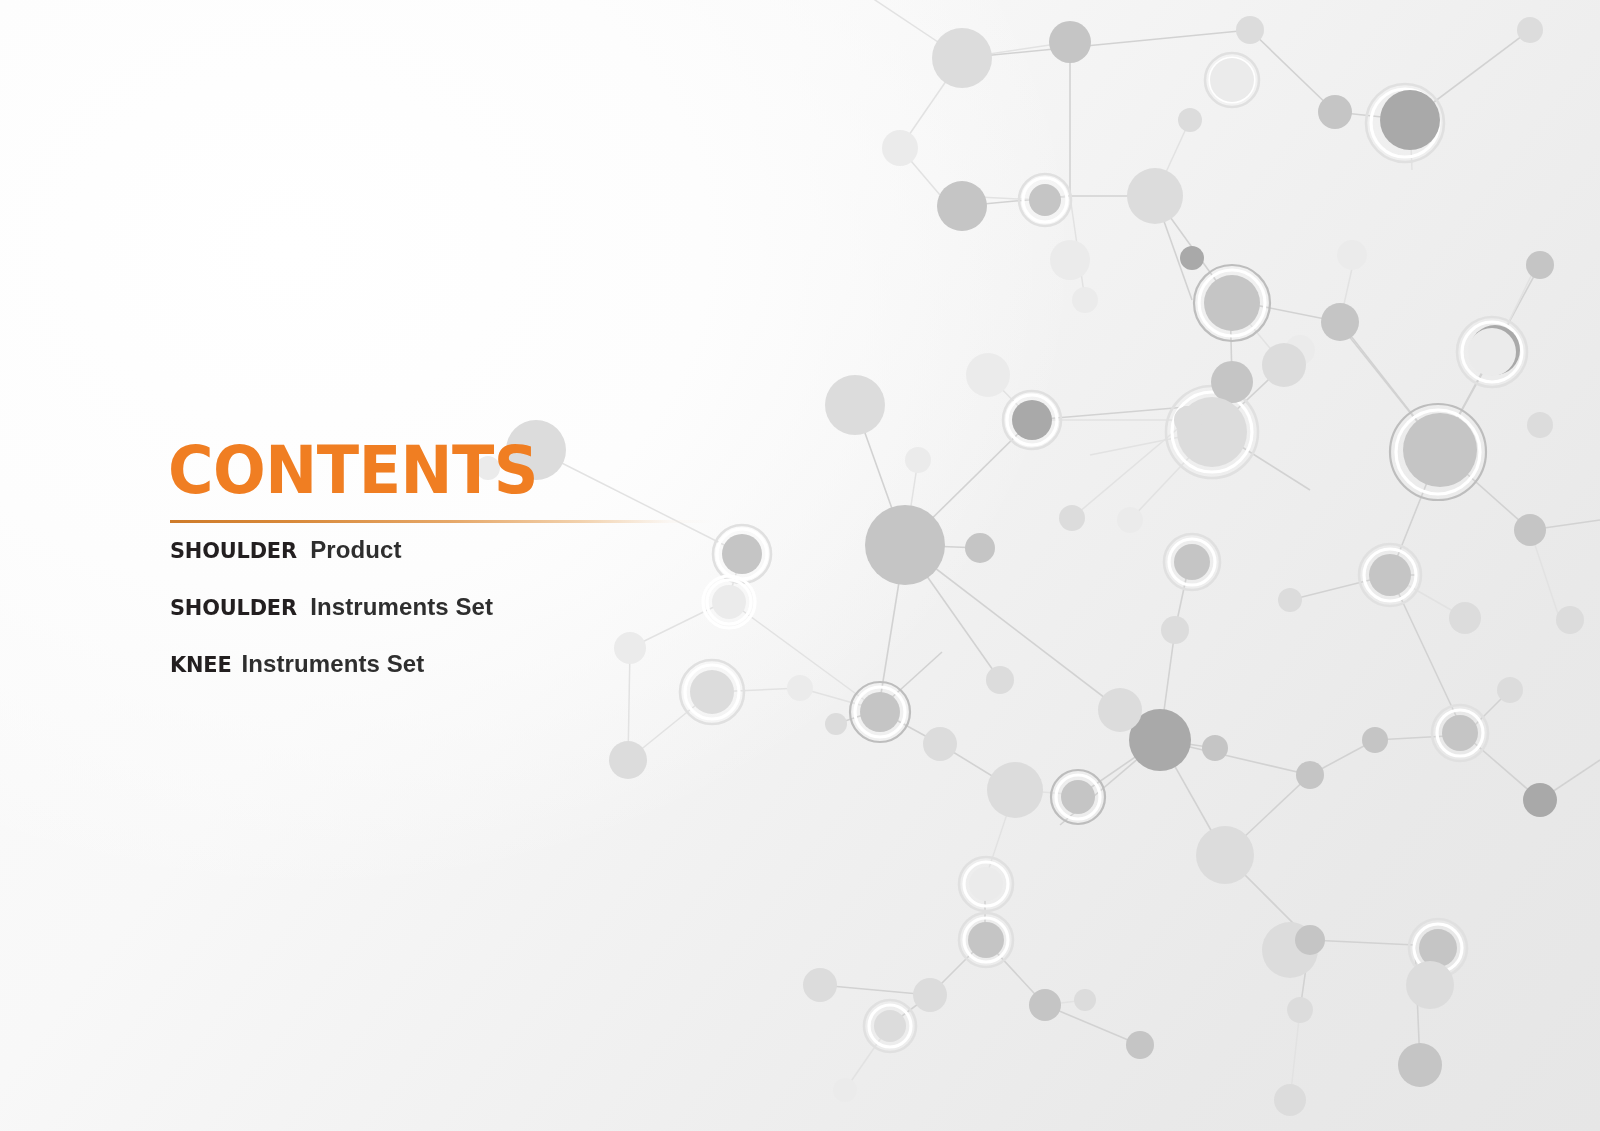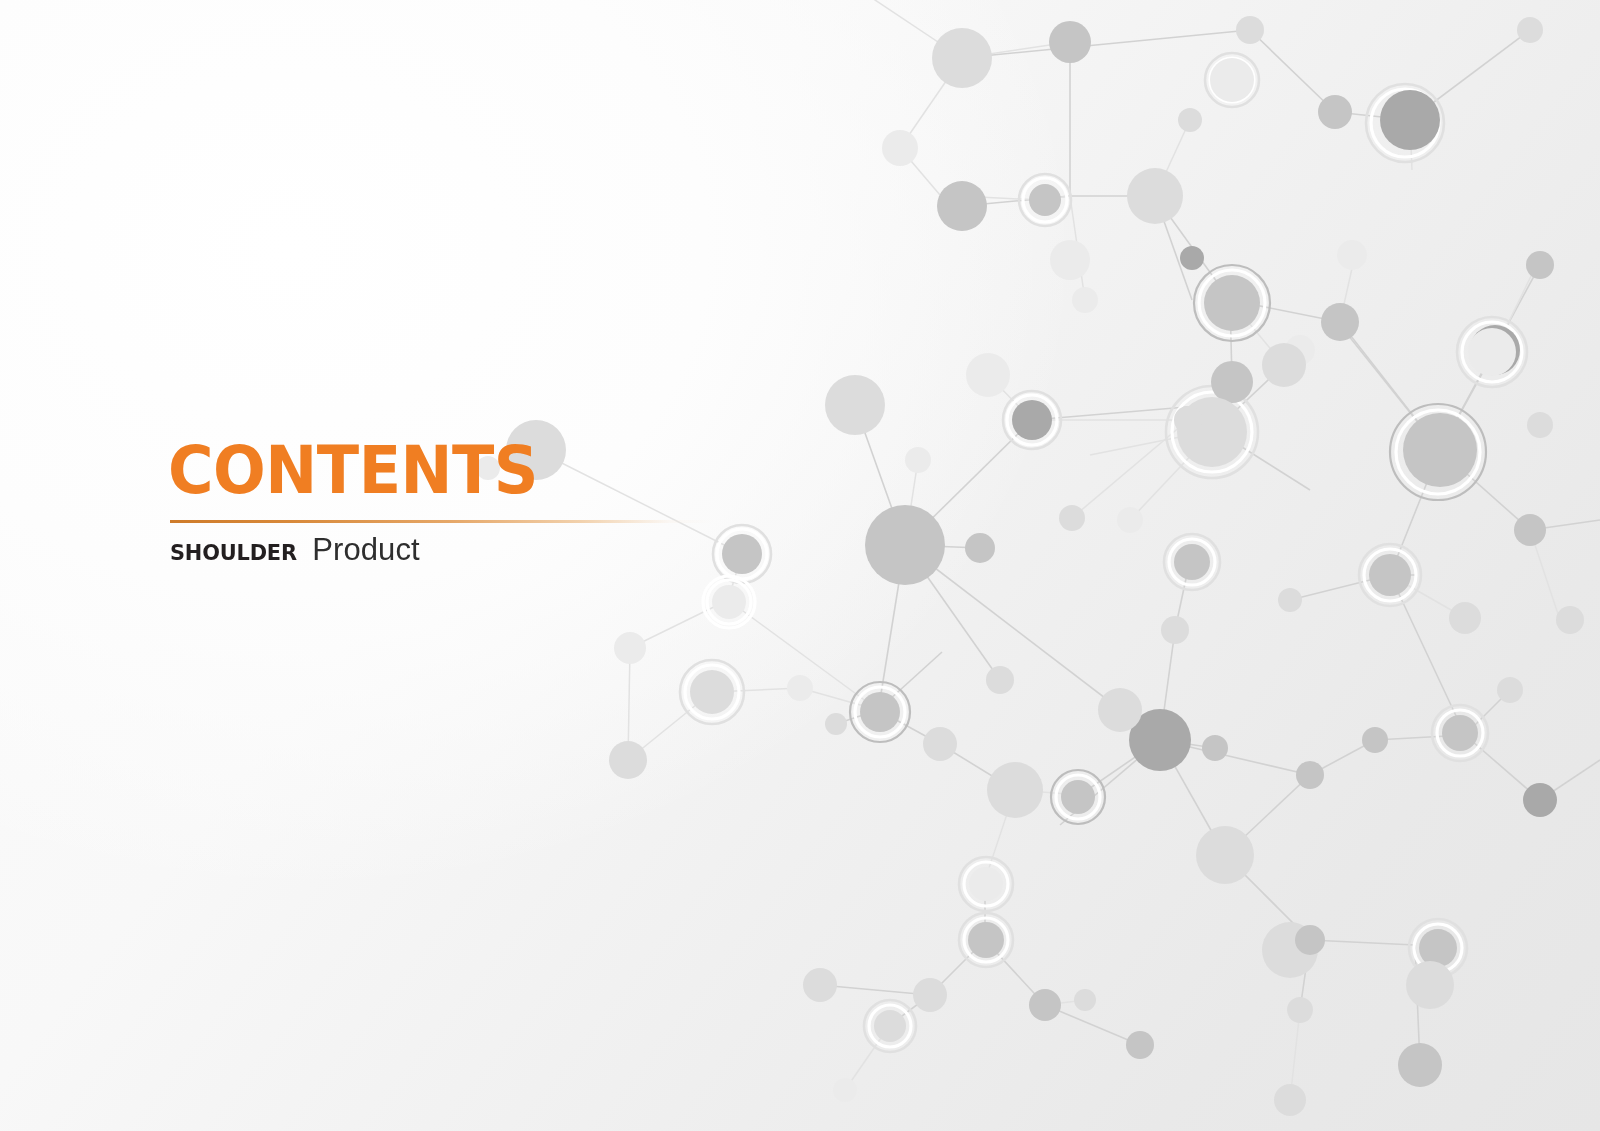--- a/index.html
+++ b/index.html
@@ -88,22 +88,22 @@
     font-size: 22px;
     letter-spacing: -0.2px;
     color: #231F20;
     display: inline-block;
     transform: scaleX(0.95);
     transform-origin: left center;
   }
 
   .item-rest {
     font-family: "Liberation Sans", sans-serif;
-    font-weight: normal;
-    font-size: 31px;
+    font-weight: bold;
+    font-size: 24px;
     color: #2E2E2E;
     letter-spacing: 0.1px;
   }
 </style>
 </head>
 <body>
 
 <div id="page">
 
   <svg id="network" viewBox="0 0 1600 1131" preserveAspectRatio="none" xmlns="http://www.w3.org/2000/svg">
@@ -363,16 +363,22 @@
   <div class="contents-block">
 
     <h1 class="contents-title">CONTENTS</h1>
 
     <div class="title-rule"></div>
 
     <ul class="contents-list">
       <li>
         <span class="item-strong">SHOULDER</span><span class="item-rest"> Product</span>
       </li>
+      <li>
+        <span class="item-strong">SHOULDER</span><span class="item-rest"> Instruments Set</span>
+      </li>
+      <li>
+        <span class="item-strong">KNEE</span><span class="item-rest"> Instruments Set</span>
+      </li>
     </ul>
 
   </div>
 </div>
 
 </body></html>

